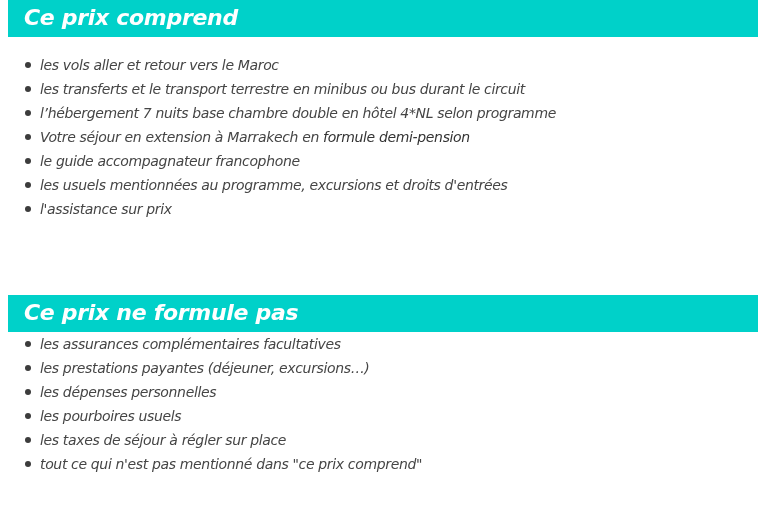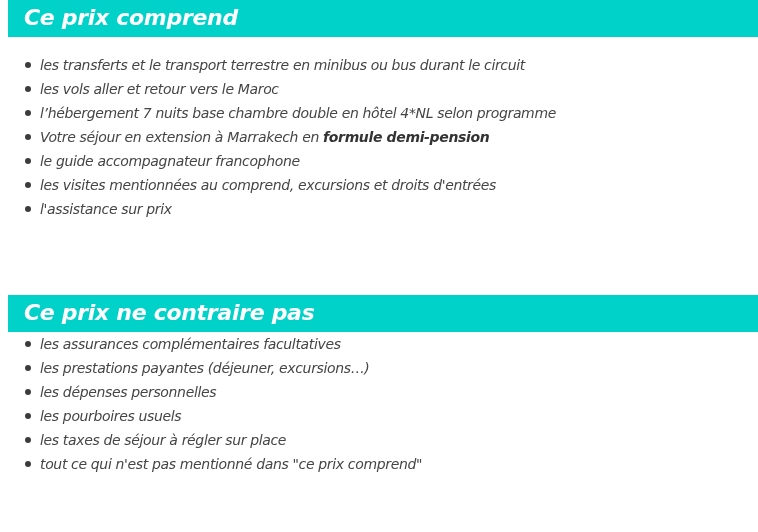--- a/index.html
+++ b/index.html
@@ -55,47 +55,47 @@
     ul.item-list li .bullet {
       position: absolute;
       left: 25px;
       top: 9px;
       width: 6px;
       height: 6px;
       border-radius: 50%;
       background: #3c3c3c;
     }
     ul.item-list li b {
-      font-weight: bold;
+      font-weight: normal;
       color: #333333;
     }
     #section-included { top: 0; }
     #list-included { top: 53px; }
     #section-excluded { top: 295px; }
     #list-excluded { top: 332px; }
   </style>
 </head>
 <body>
 
 <div class="section-header" id="section-included">
   <h2>Ce prix comprend</h2>
 </div>
 
 <ul class="item-list" id="list-included">
+  <li><span class="bullet"></span><span>les vols aller et retour vers le Maroc</span></li>
   <li><span class="bullet"></span><span>les transferts et le transport terrestre en minibus ou bus durant le circuit</span></li>
-  <li><span class="bullet"></span><span>les vols aller et retour vers le Maroc</span></li>
   <li><span class="bullet"></span><span>l’hébergement 7 nuits base chambre double en hôtel 4*NL selon programme</span></li>
   <li><span class="bullet"></span><span>Votre séjour en extension à Marrakech en </span><b>formule demi-pension</b></li>
   <li><span class="bullet"></span><span>le guide accompagnateur francophone</span></li>
-  <li><span class="bullet"></span><span>les visites mentionnées au comprend, excursions et droits d'entrées</span></li>
+  <li><span class="bullet"></span><span>les usuels mentionnées au programme, excursions et droits d'entrées</span></li>
   <li><span class="bullet"></span><span>l'assistance sur prix</span></li>
 </ul>
 
 <div class="section-header" id="section-excluded">
-  <h2>Ce prix ne contraire pas</h2>
+  <h2>Ce prix ne formule pas</h2>
 </div>
 
 <ul class="item-list" id="list-excluded">
   <li><span class="bullet"></span><span>les assurances complémentaires facultatives</span></li>
   <li><span class="bullet"></span><span>les prestations payantes (déjeuner, excursions…)</span></li>
   <li><span class="bullet"></span><span>les dépenses personnelles</span></li>
   <li><span class="bullet"></span><span>les pourboires usuels</span></li>
   <li><span class="bullet"></span><span>les taxes de séjour à régler sur place</span></li>
   <li><span class="bullet"></span><span>tout ce qui n'est pas mentionné dans "ce prix comprend"</span></li>
 </ul>

